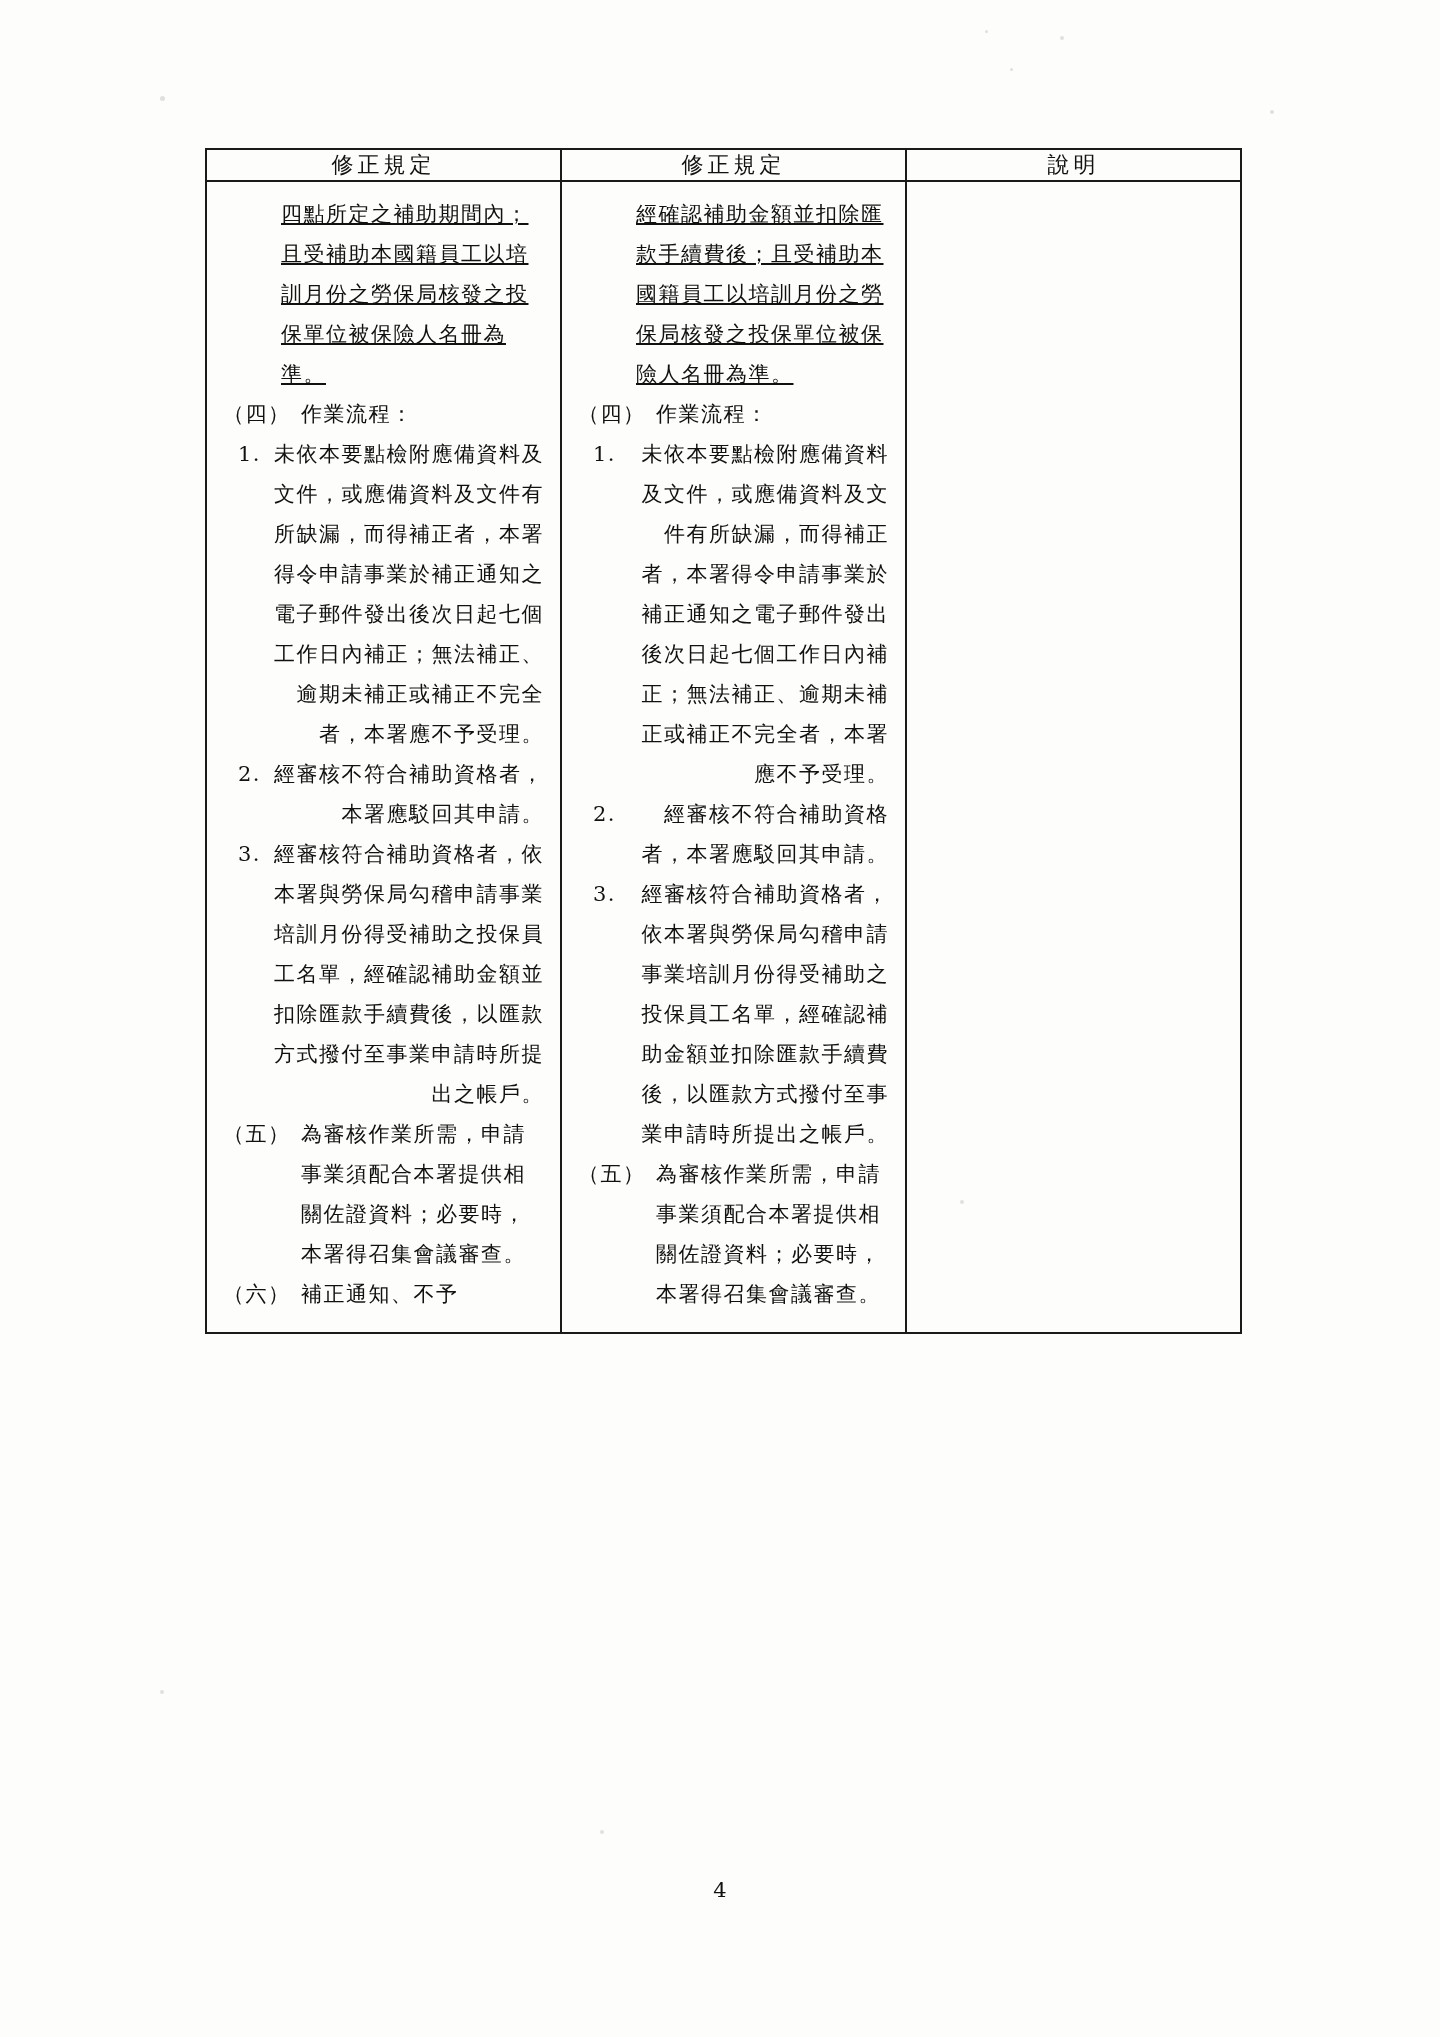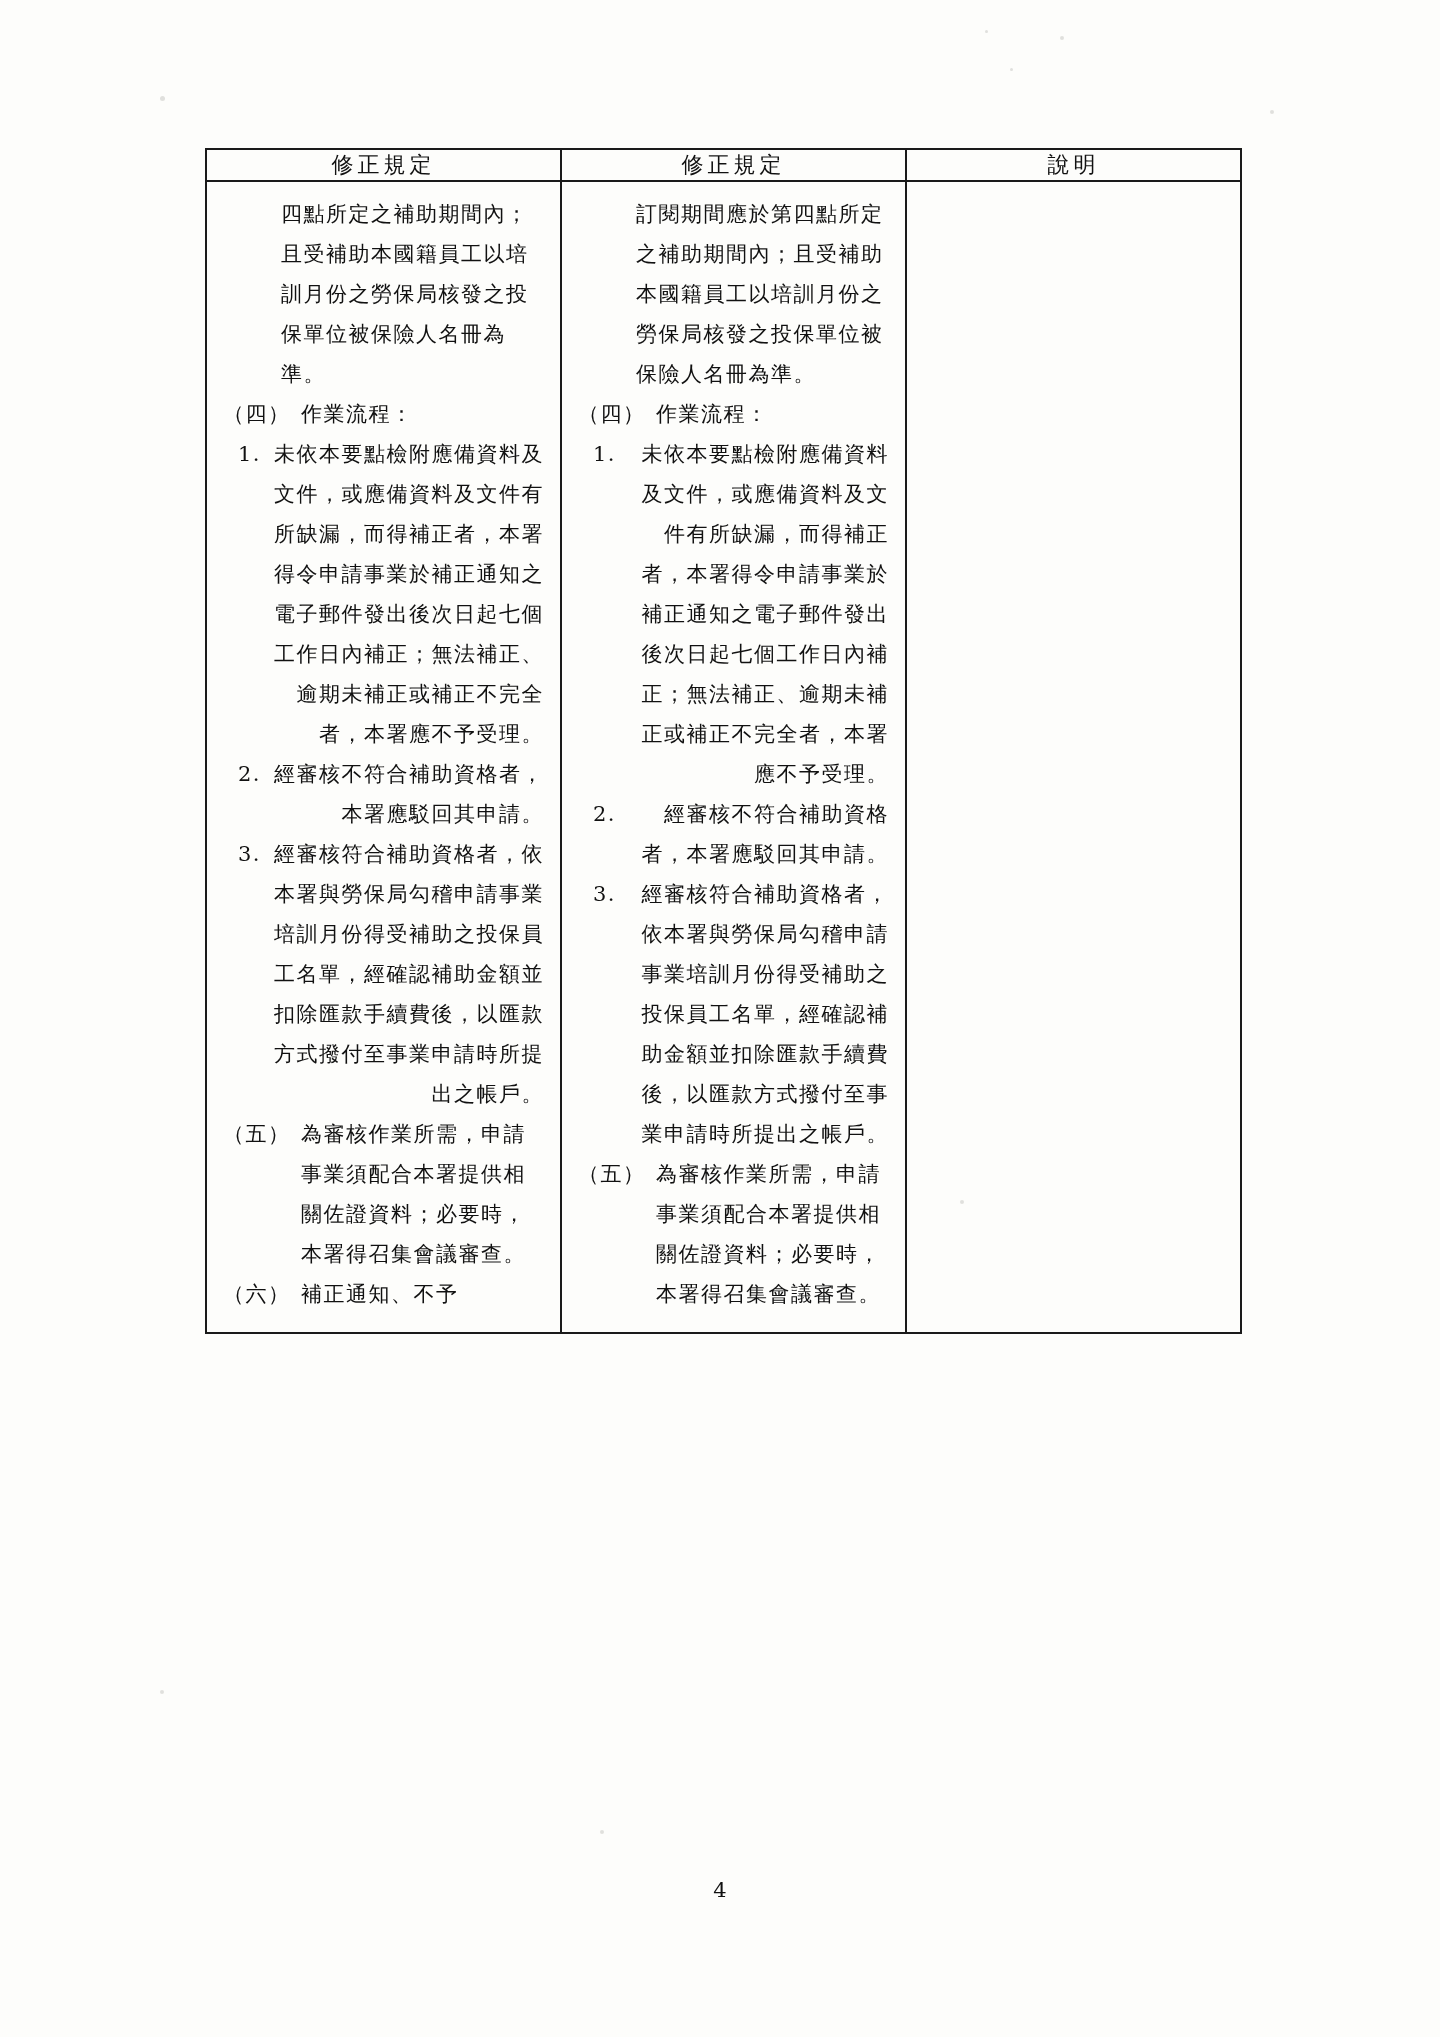--- a/index.html
+++ b/index.html
@@ -60,20 +60,21 @@
     letter-spacing: 1.5px;
   }
   
   .p {
     margin: 0;
     white-space: pre-wrap;
   }
   .lvl-cont {            
     padding-left: 58px;
     text-indent: 0;
+    text-decoration: underline;
   }
   .num-row {
     display: flex;
     align-items: flex-start;
   }
   .num-mark {
     width: 44px;
     flex: 0 0 44px;
     text-align: right;
     padding-right: 6px;
@@ -165,21 +166,21 @@
 
             <div class="paren-row">
               <span class="paren-mark">（六）</span>
               <span class="paren-text">補正通知、不予</span>
             </div>
           </div>
         </td>
 
         <td>
           <div class="cellbody">
-            <div class="p lvl-cont">訂閱期間應於第四點所定之補助期間內；且受補助本國籍員工以培訓月份之勞保局核發之投保單位被保險人名冊為準。</div>
+            <div class="p lvl-cont">經確認補助金額並扣除匯款手續費後；且受補助本國籍員工以培訓月份之勞保局核發之投保單位被保險人名冊為準。</div>
 
             <div class="paren-row">
               <span class="paren-mark">（四）</span>
               <span class="paren-text">作業流程：</span>
             </div>
 
             <div class="num-row">
               <span class="num-mark">1.</span>
               <span class="num-text">未依本要點檢附應備資料及文件，或應備資料及文件有所缺漏，而得補正者，本署得令申請事業於補正通知之電子郵件發出後次日起七個工作日內補正；無法補正、逾期未補正或補正不完全者，本署應不予受理。</span>
             </div>

